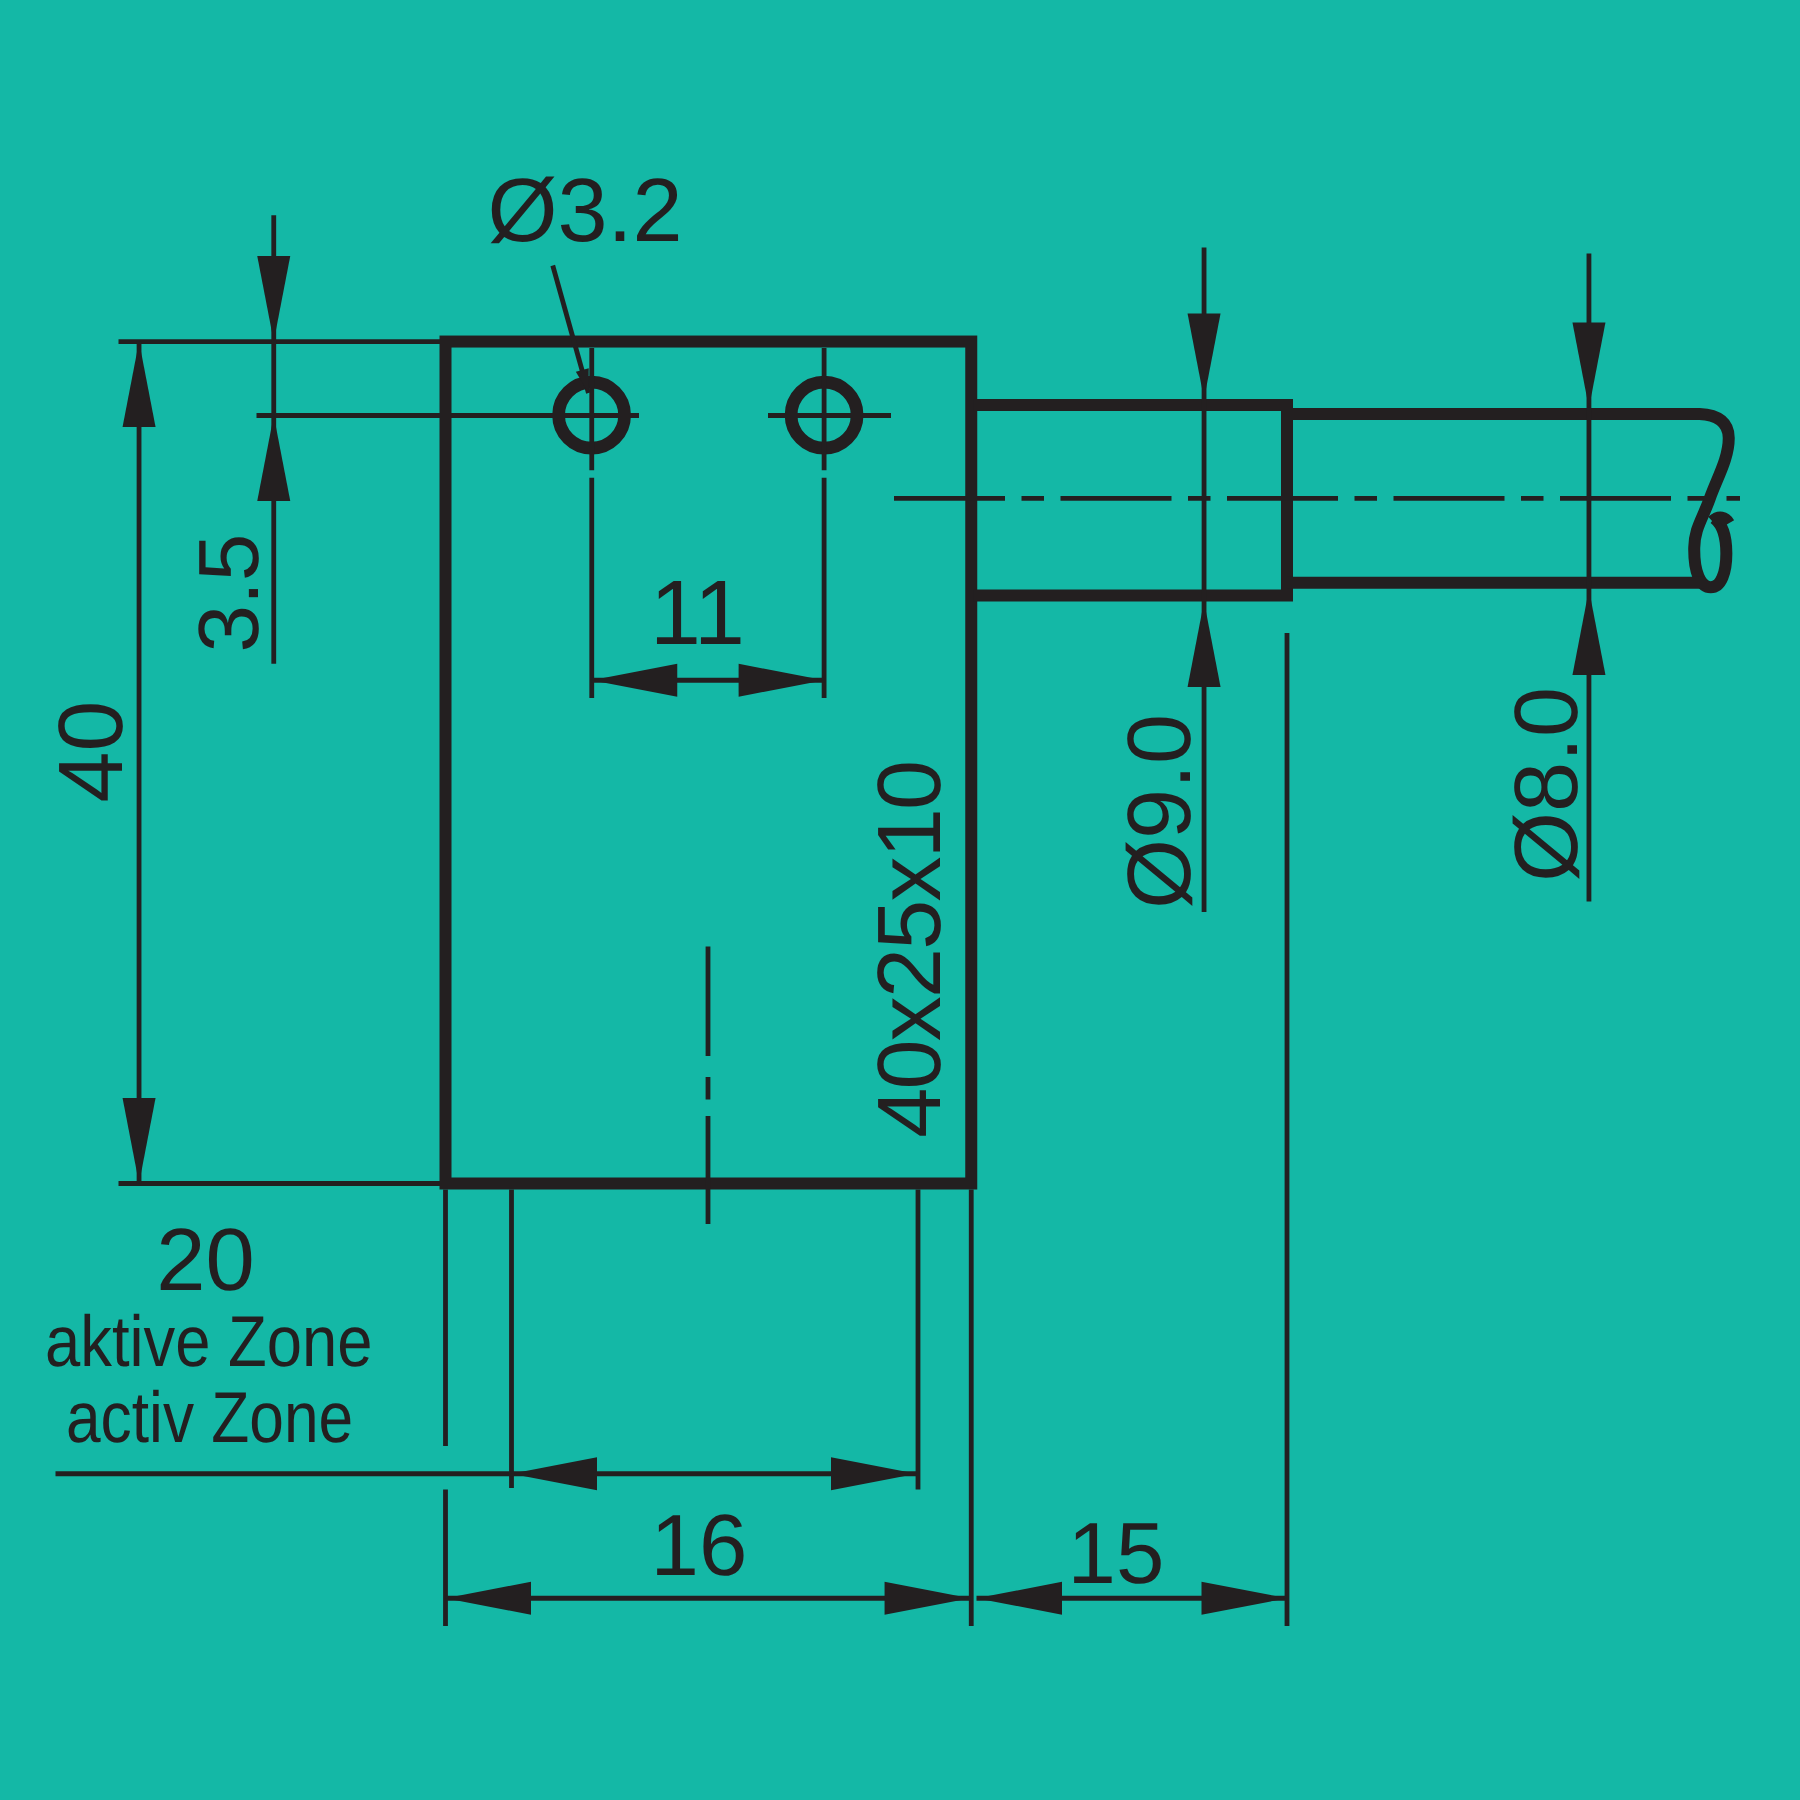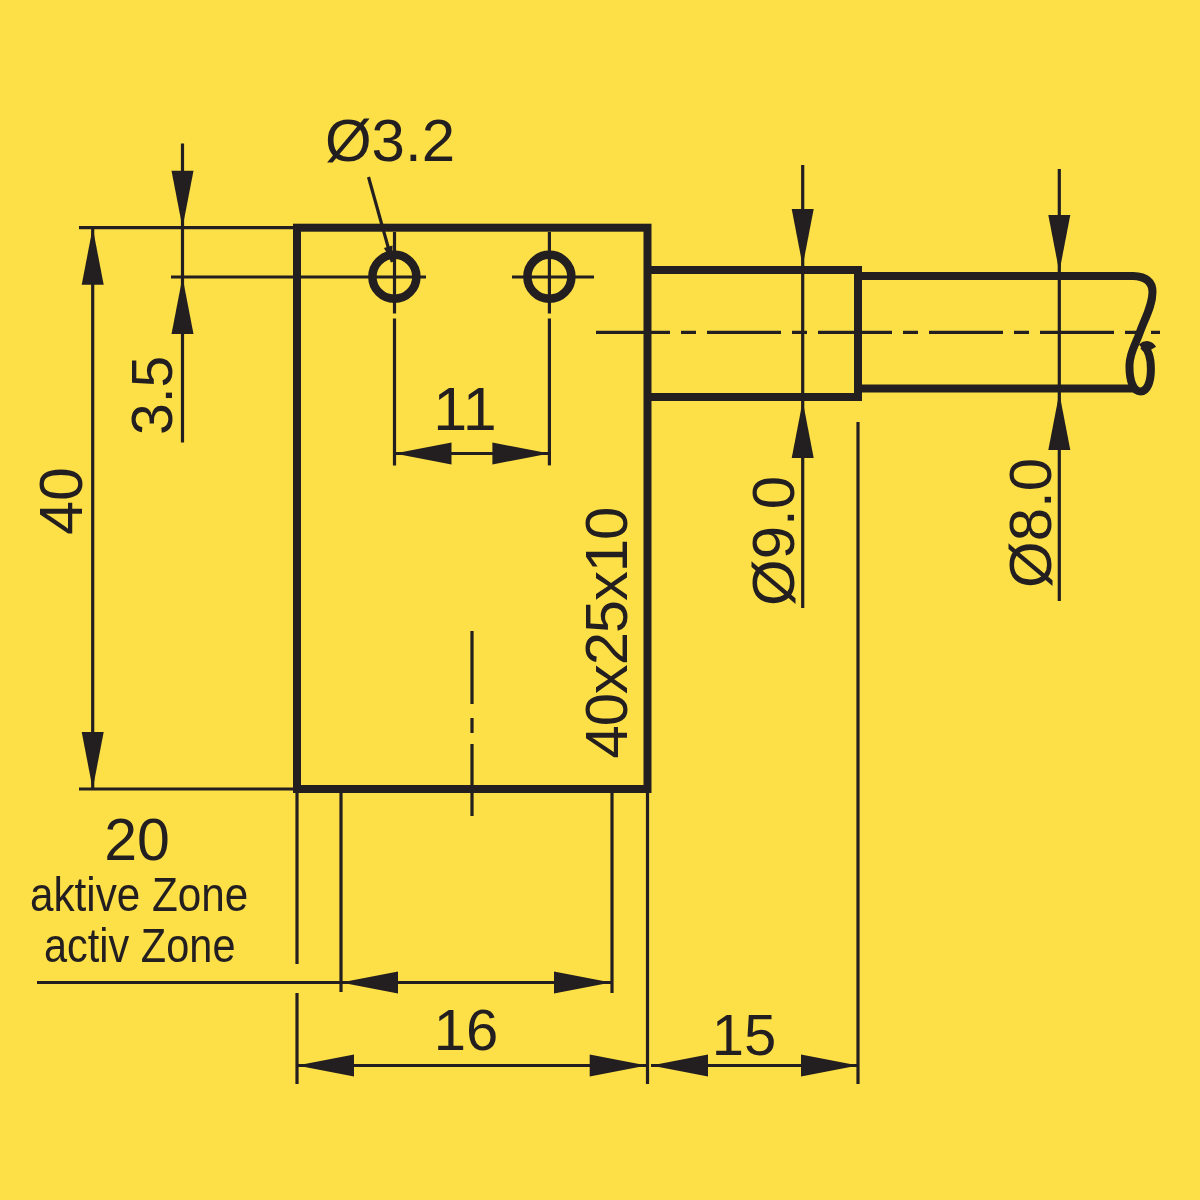--- a/index.html
+++ b/index.html
@@ -1,16 +1,16 @@
 <!DOCTYPE html>
 <html><head>
 <meta charset="utf-8">
 <style>
   html,body{margin:0;padding:0;background:#fff;}
-  #page{width:1200px;height:1200px;position:relative;background:#fde047;overflow:hidden;}
+  #page{width:1200px;height:1200px;position:relative;background:#14b8a6;overflow:hidden;}
   svg{display:block;}
   text{font-family:"Liberation Sans", sans-serif;fill:#231f20;}
 </style>
 </head>
 <body>
 <div id="page">
 <svg width="1200" height="1200" viewBox="0 0 1200 1200" xmlns="http://www.w3.org/2000/svg">
   <g stroke="#231f20" fill="none">
 
     <g stroke-width="8">

